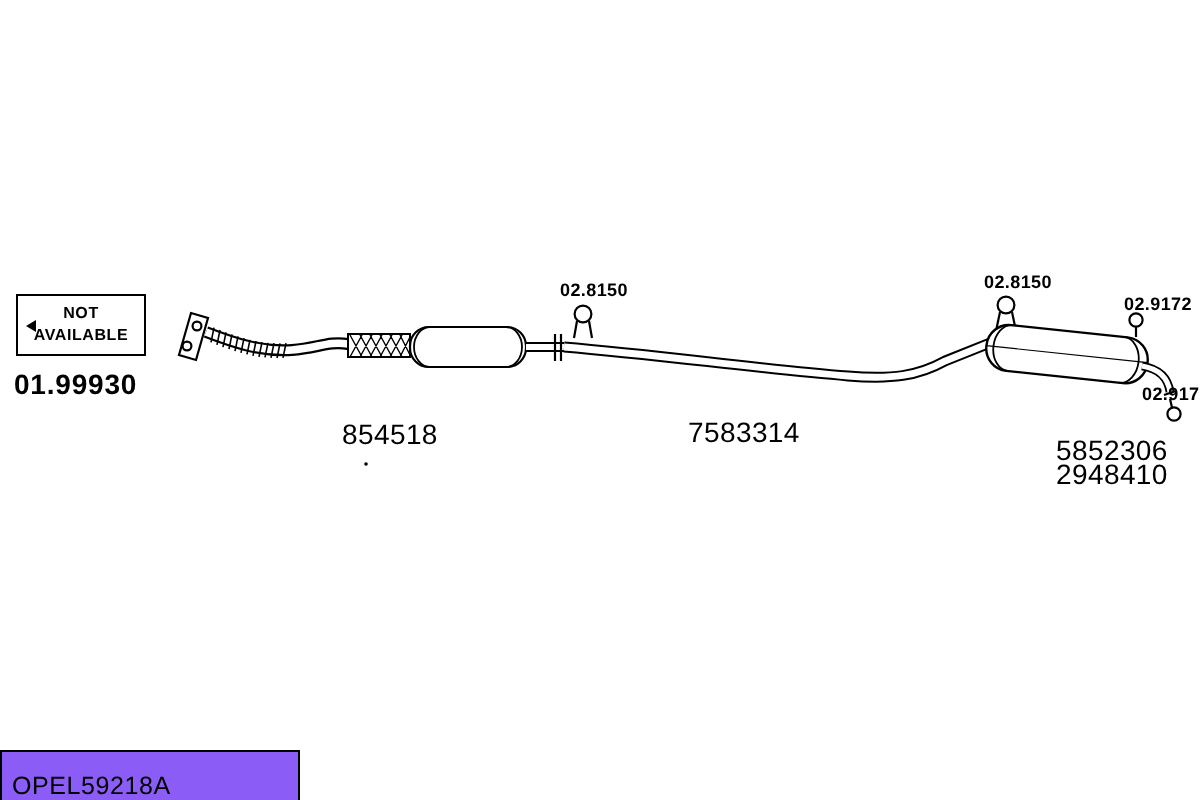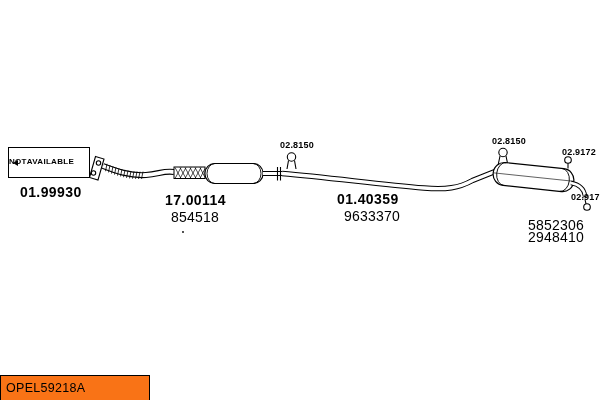--- a/index.html
+++ b/index.html
@@ -2,35 +2,35 @@
 <html><head>
 <meta charset="utf-8">
 <style>
   * { margin:0; padding:0; box-sizing:border-box; }
   html,body { width:600px; height:400px; }
   body { font-family:"Liberation Sans", sans-serif; background:#ffffff; color:#000; }
   .canvas { position:relative; width:600px; height:400px; background:#fff; overflow:hidden; }
   svg.drawing { position:absolute; left:0; top:0; }
 
   .lbl { position:absolute; white-space:nowrap; color:#000; }
-  .part-no { font-size:14px; font-weight:700; letter-spacing:.4px; cursor:pointer;margin-left:13px; }
+  .part-no { font-size:14px; font-weight:700; letter-spacing:.4px; cursor:pointer; }
   .oe-ref  { font-size:14px; letter-spacing:.2px; }
   .small-no{ font-size:9px; font-weight:700; letter-spacing:.2px; cursor:pointer; }
 
-  .na-box { position:absolute; left:8px; top:147px; width:82px; height:31px;
-            border:1.5px solid #000; display:flex; flex-direction:row;
-            align-items:center; 
+  .na-box { position:absolute; left:8px; top:147px; width:65px; height:31px;
+            border:1.5px solid #000; display:flex; flex-direction:column;
+            align-items:center; justify-content:center;
             font-size:8px; font-weight:700; line-height:1.3; letter-spacing:.3px; }
   .na-arrow { position:absolute; left:4px; top:12px; width:0; height:0;
               border-top:3.5px solid transparent; border-bottom:3.5px solid transparent;
               border-right:5px solid #000; }
 
   .code-box { position:absolute; left:0; top:375px; width:150px; height:26px;
-              border:1.5px solid #000; display:flex; align-items:center;
-              padding-left:5px; font-size:12.5px; letter-spacing:.3px; background:#f97316; }
+              border:1.5px solid #000; display:flex; align-items:flex-end;
+              padding-left:5px; font-size:12.5px; letter-spacing:.3px; background:#8b5cf6; }
 </style>
 </head>
 <body>
 
 <div class="canvas">
 
   <svg class="drawing" width="600" height="400" viewBox="0 0 600 400" aria-hidden="true">
 
     <g fill="none" stroke="#000" stroke-width="1.1">
       <path d="M95.5,156.5 L104,159 L98,180 L89.5,177.5 Z"></path>
@@ -100,27 +100,25 @@
   </svg>
 
   <div class="na-box">
     <span class="na-arrow"></span>
     <span>NOT</span>
     <span>AVAILABLE</span>
   </div>
 
   <div class="lbl part-no" style="left:7px;  top:184px;">01.99930</div>
 
-  <div class="lbl part-no" style="left:152px; top:192px;">17.00114</div>
   <div class="lbl oe-ref" style="left:171px; top:209px;">854518</div>
 
   <div class="lbl small-no" style="left:280px; top:140px;">02.8150</div>
 
-  <div class="lbl part-no" style="left:324px; top:191px;">01.40359</div>
-  <div class="lbl oe-ref" style="left:344px; top:208px;">9633370</div>
+  <div class="lbl oe-ref" style="left:344px; top:208px;">7583314</div>
 
   <div class="lbl small-no" style="left:492px; top:136px;">02.8150</div>
   <div class="lbl small-no" style="left:562px; top:147px;">02.9172</div>
 
   <div class="lbl oe-ref" style="left:528px; top:217px;">5852306</div>
   <div class="lbl oe-ref" style="left:528px; top:229px;">2948410</div>
 
   <div class="lbl small-no" style="left:571px; top:192px;">02.9172</div>
 
   <div class="code-box">

